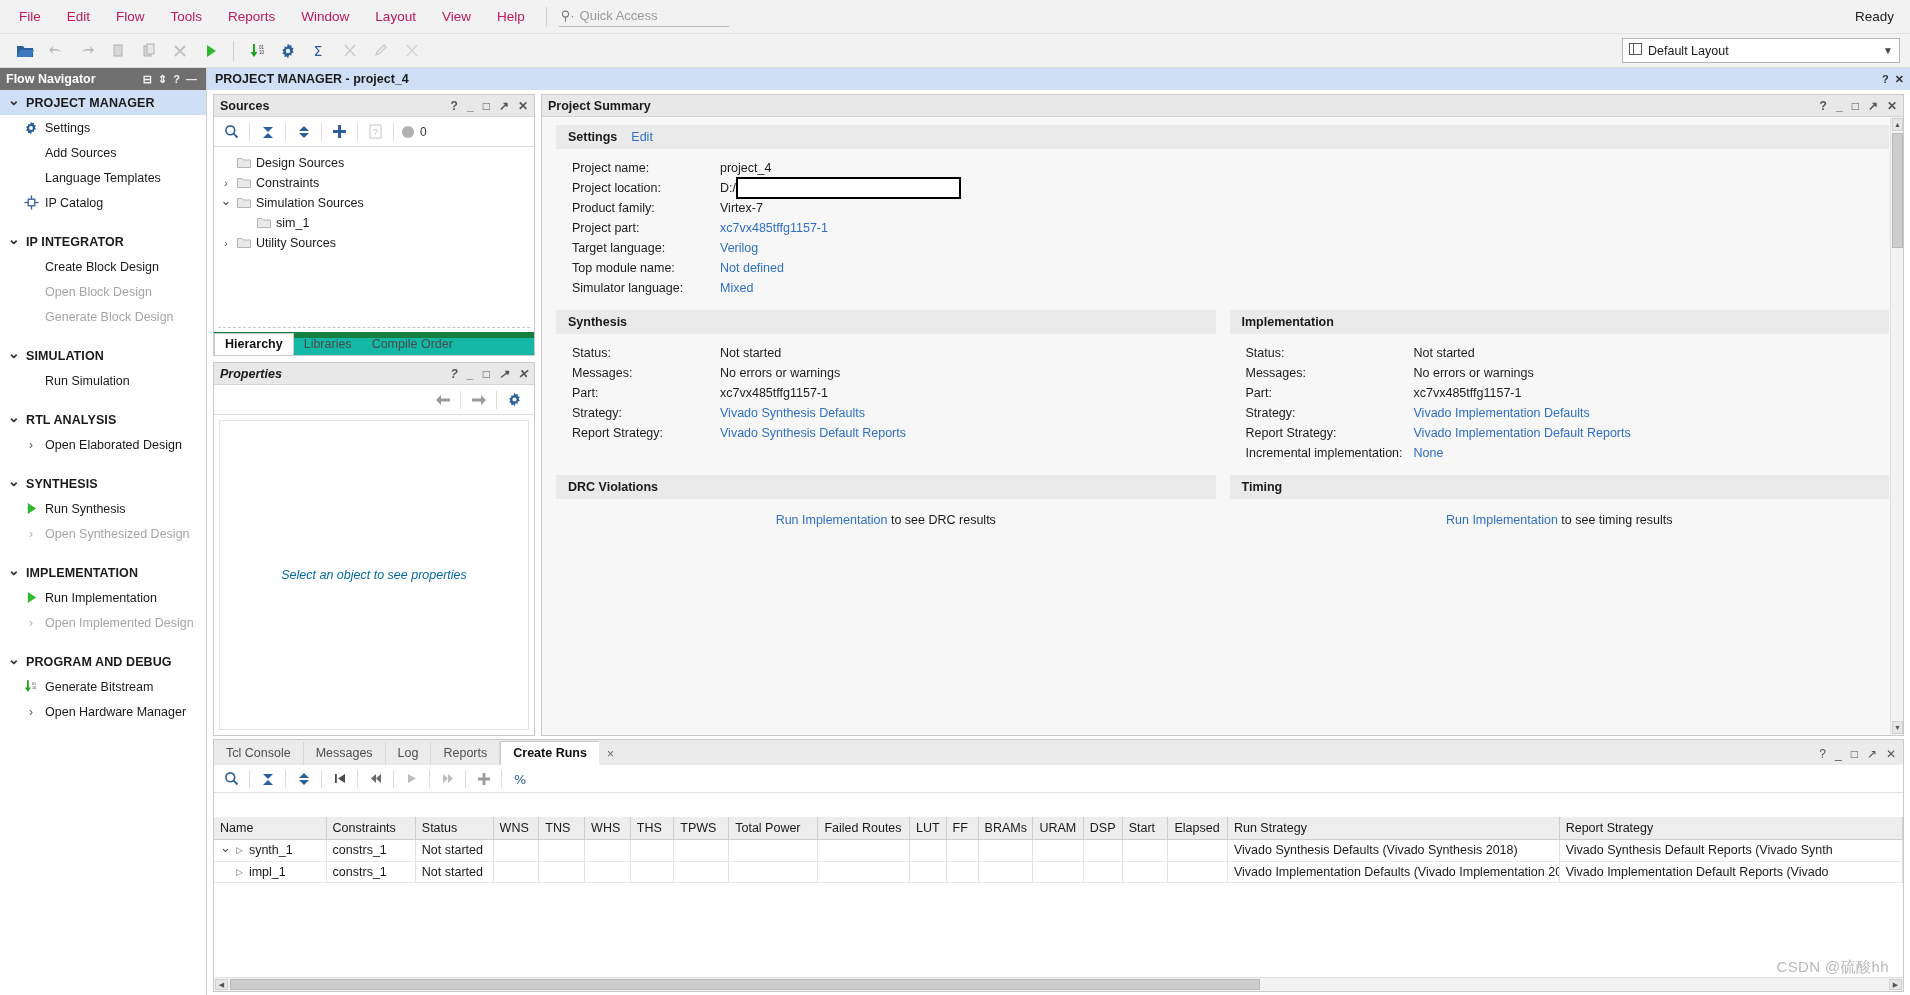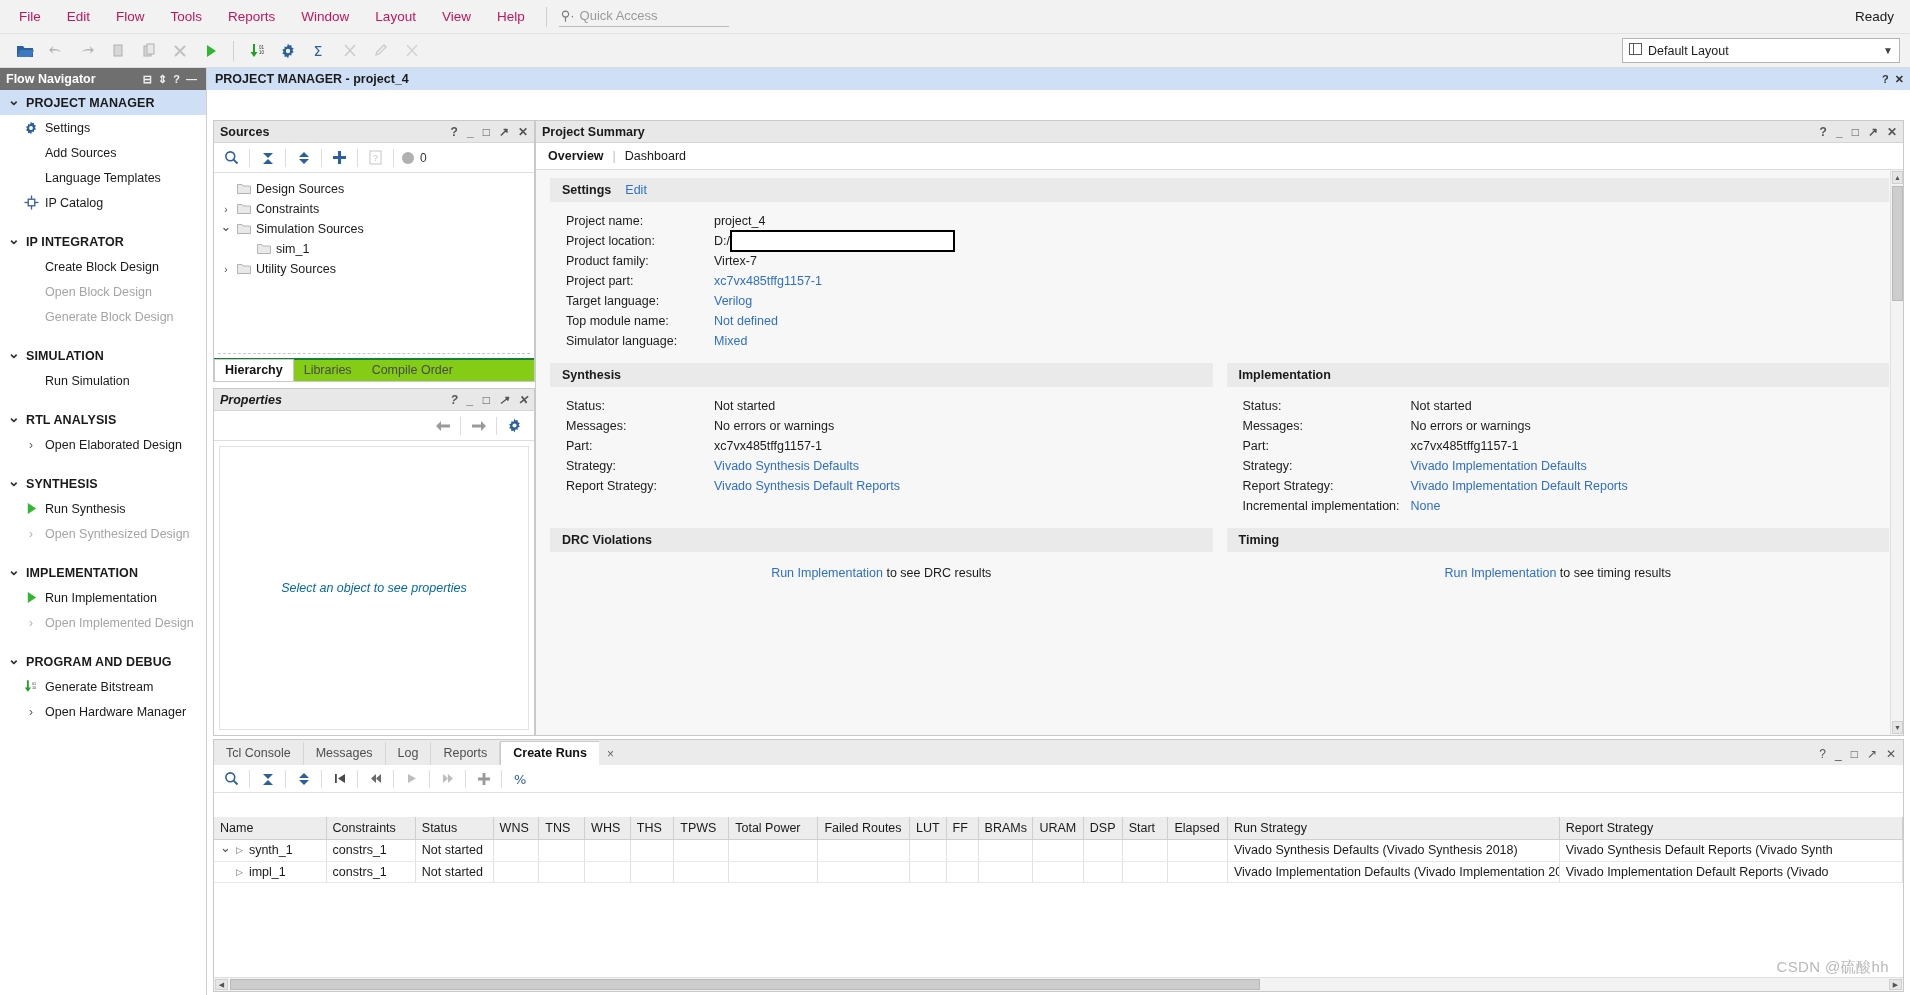--- a/index.html
+++ b/index.html
@@ -98,21 +98,21 @@
   .right { flex: 1 1 auto; min-width: 0; display: flex; flex-direction: column; background: #ffffff; }
   .pm-bar {
     height: 22px; flex: 0 0 22px; background: #cfe0f6;
     display: flex; align-items: center; padding: 0 8px;
     font-size: 12.5px; font-weight: bold; color: #1a1a1a;
     position: relative;
   }
   .pm-bar .pm-ctrls { position: absolute; right: 6px; display: flex; gap: 6px; align-items: center; color:#333; font-size:11px;}
 
   .work { flex: 1 1 auto; display: flex; flex-direction: column; min-height: 0; padding: 4px 6px 3px 6px; gap: 3px; background: #ffffff;}
-  .top-row { flex: 1 1 auto; display: flex; min-height: 0; margin-top: 26px; }
+  .top-row { flex: 1 1 auto; display: flex; gap: 6px; min-height: 0; }
 
   
   .panel { display: flex; flex-direction: column; background: #ffffff; border: 1px solid #c9c9c9; min-height: 0;}
   .panel-title {
     height: 22px; flex: 0 0 22px; background: #e8e8e8;
     display: flex; align-items: center; padding: 0 6px;
     font-size: 12.5px; font-weight: bold; position: relative;
     border-bottom: 1px solid #d5d5d5;
   }
   .panel-ctrls { position: absolute; right: 6px; display: flex; gap: 9px; align-items: center; color:#555; font-size: 12px; }
@@ -127,21 +127,21 @@
   }
   .ttool { width: 27px; height: 24px; display:flex; align-items:center; justify-content:center; cursor:default;}
   .tsep { width:1px; height:18px; background:#dcdcdc; margin:0 4px; }
   .badge-count { display:flex; align-items:center; gap:6px; padding-left:4px; font-size:12px; color:#333;}
   .dot-gray { width:12px; height:12px; border-radius:50%; background:#b0b0b0; display:inline-block;}
   .tree { flex: 1 1 auto; padding: 6px 0 0 6px; overflow: hidden; font-size: 12.5px; }
   .tnode { display:flex; align-items:center; gap:5px; height: 20px; cursor: default; }
   .tchev { width: 12px; text-align:center; color:#4a4a4a; font-size:10px; }
   .tabs-row {
     height: 23px; flex: 0 0 23px; display: flex; align-items: flex-end;
-    border-top: 2px solid #15803d; background: #84cc16;
+    border-top: 6px solid #15803d; background: #14b8a6;
   }
   .sub-tab { padding: 3px 10px 4px 10px; font-size: 12.5px; color: #4a4a4a; cursor: default;}
   .sub-tab.active { background: #ffffff; color: #111; font-weight: bold; border-top: 1px solid #c9c9c9;
                     border-left: 1px solid #c9c9c9; border-right: 1px solid #c9c9c9;}
   .props { flex: 1 1 auto; min-height: 0; font-style: italic;}
   .proptools { height: 30px; display:flex; align-items:center; justify-content:flex-end; gap:0;
                border-bottom:1px solid #dedede; padding: 0 6px;}
   .prop-body { flex:1 1 auto; display:flex; align-items:center; justify-content:center;
                color:#0369a1; font-size:12.5px; border:1px solid #e2e2e2; margin:5px; }
 
@@ -613,25 +613,20 @@
             <div class="panel-title">
               <span>Project Summary</span>
               <span class="panel-ctrls">
                 <span class="pc">?</span>
                 <span class="pc">_</span>
                 <span class="pc">□</span>
                 <span class="pc">↗</span>
                 <span class="pc">✕</span>
               </span>
             </div>
-            <div class="sum-tabs" id="sum-tabs">
-                <span class="sum-tab active">Overview</span>
-                <span class="sum-sep">|</span>
-                <span class="sum-tab">Dashboard</span>
-              </div>
             <div class="sum-scroll">
               <div class="sum-inner">
 
                 <div class="sec-head">
                   <span>Settings</span>
                   <span class="link">Edit</span>
                 </div>
                 <div class="kv-block" id="settings-rows" style="position:relative;">
                     <div class="kv">
                       <span class="k">Project name:</span>

